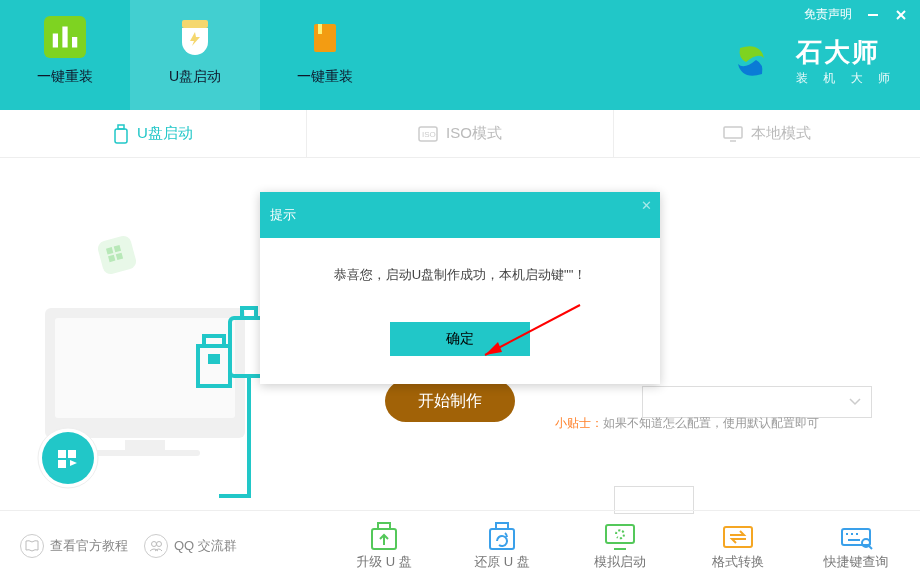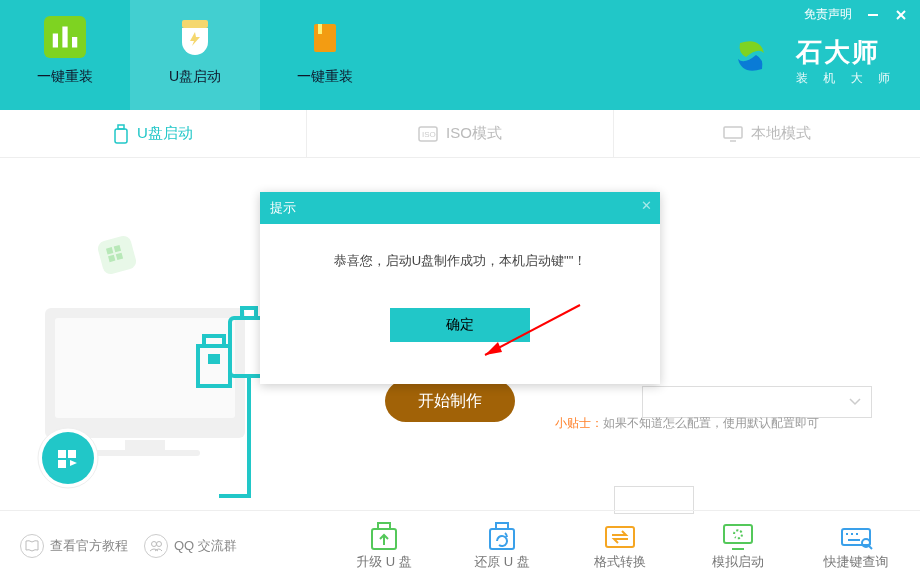--- a/index.html
+++ b/index.html
@@ -10,21 +10,21 @@
 .nav-tab.active { background: rgba(255,255,255,0.15); }
 .nav-tab .icon-box { width: 42px; height: 42px; margin-bottom: 10px; display: flex; align-items: center; justify-content: center; }
 .nav-tab.first .icon-box { background: #7ed321; border-radius: 6px; }
 .nav-tab.second .icon-box svg { width: 42px; height: 42px; }
 .nav-tab.third .icon-box svg { width: 42px; height: 42px; }
 
 .header-right { position: absolute; right: 0; top: 0; height: 110px; display: flex; flex-direction: column; align-items: flex-end; padding: 6px 12px 0 0; }
 .win-controls { display: flex; gap: 14px; color: #fff; font-size: 12px; align-items: center; margin-left: 40px; }
 .win-controls span { cursor: pointer; }
 .win-btn { width: 14px; height: 14px; display: inline-flex; align-items: center; justify-content: center; }
-.logo-block { display: flex; gap: 24px; margin-top: 12px; margin-right: 12px; }
+.logo-block { display: flex; align-items: center; gap: 24px; margin-top: 12px; margin-right: 12px; }
 .logo-text { color: #fff; }
 .logo-text .big { font-size: 26px; font-weight: bold; letter-spacing: 2px; }
 .logo-text .small { font-size: 12px; letter-spacing: 6px; opacity: 0.9; }
 
 .subtabs { height: 48px; display: flex; border-bottom: 1px solid #eee; }
 .subtab { flex: 1; display: flex; align-items: center; justify-content: center; gap: 8px; color: #bbb; font-size: 15px; cursor: pointer; border-right: 1px solid #eee; }
 .subtab.active { color: #21c7c8; }
 .subtab:last-child { border-right: none; }
 
 .content { position: relative; height: 360px; }
@@ -37,21 +37,21 @@
 
 .bottom-bar { position: absolute; left: 0; bottom: 0; width: 100%; height: 70px; border-top: 1px solid #eee; display: flex; align-items: center; padding: 0 20px; }
 .btm-left { display: flex; gap: 16px; }
 .btm-link { display: flex; align-items: center; gap: 6px; color: #888; font-size: 13px; cursor: pointer; }
 .btm-link .circ { width: 24px; height: 24px; border: 1.5px solid #ccc; border-radius: 50%; display: flex; align-items: center; justify-content: center; }
 .btm-right { margin-left: auto; display: flex; gap: 30px; }
 .tool { display: flex; flex-direction: column; align-items: center; color: #777; font-size: 13px; cursor: pointer; width: 88px; }
 .tool svg { width: 36px; height: 32px; }
 
 .modal { position: absolute; left: 260px; top: 192px; width: 400px; height: 192px; background: #fff; box-shadow: 0 2px 10px rgba(0,0,0,0.2); z-index: 10; }
-.modal-title { height: 32px; background: #21c7c8; color: #fff; font-size: 13px; padding-left: 10px; display: flex; align-items: center; position: relative; }
+.modal-title { height: 46px; background: #21c7c8; color: #fff; font-size: 13px; padding-left: 10px; display: flex; align-items: center; position: relative; }
 .modal-close { position: absolute; right: 8px; top: 6px; color: rgba(255,255,255,0.6); cursor: pointer; font-size: 13px; }
 .modal-body { padding: 28px 20px 0; text-align: center; color: #444; font-size: 13px; }
 .modal-ok { width: 140px; height: 34px; background: #21c7c8; color: #000000; display: flex; align-items: center; justify-content: center; margin: 38px auto 0; cursor: pointer; font-size: 14px; }
 .arrow { position: absolute; left: 470px; top: 300px; z-index: 11; pointer-events: none; }
 </style>
 </head>
 <body>
 
 <div class="header">
   <div class="nav-tab first">
@@ -219,32 +219,32 @@
     <div class="tool">
       <svg>
           <rect x="12" y="2" width="12" height="6" fill="none" stroke="#3aa0ea" stroke-width="2"></rect>
           <rect x="6" y="8" width="24" height="20" rx="2" fill="none" stroke="#3aa0ea" stroke-width="2"></rect>
           <path d="M13 20 a5 5 0 1 1 2 4 M23 16 a5 5 0 0 0 -2 -4" fill="none" stroke="#3aa0ea" stroke-width="2"></path>
         </svg>
       <span>还原 U 盘</span>
     </div>
     <div class="tool">
       <svg>
-          <rect x="4" y="6" width="28" height="20" rx="2" fill="none" stroke="#f5a623" stroke-width="2"></rect>
-          <path d="M10 14 h14 l-4 -4 M26 18 h-14 l4 4" fill="none" stroke="#f5a623" stroke-width="2"></path>
-        </svg>
-      <span>格式转换</span>
-    </div>
-    <div class="tool">
-      <svg>
           <rect x="4" y="4" width="28" height="18" rx="2" fill="none" stroke="#54c85a" stroke-width="2"></rect>
           <line x1="12" y1="28" x2="24" y2="28" stroke="#54c85a" stroke-width="2"></line>
           <path d="M14 13 a4 4 0 1 1 1 3" fill="none" stroke="#54c85a" stroke-width="2" stroke-dasharray="2 2"></path>
         </svg>
       <span>模拟启动</span>
+    </div>
+    <div class="tool">
+      <svg>
+          <rect x="4" y="6" width="28" height="20" rx="2" fill="none" stroke="#f5a623" stroke-width="2"></rect>
+          <path d="M10 14 h14 l-4 -4 M26 18 h-14 l4 4" fill="none" stroke="#f5a623" stroke-width="2"></path>
+        </svg>
+      <span>格式转换</span>
     </div>
     <div class="tool">
       <svg>
           <rect x="4" y="8" width="28" height="16" rx="2" fill="none" stroke="#3aa0ea" stroke-width="2"></rect>
           <line x1="8" y1="13" x2="10" y2="13" stroke="#3aa0ea" stroke-width="2"></line>
           <line x1="13" y1="13" x2="15" y2="13" stroke="#3aa0ea" stroke-width="2"></line>
           <line x1="18" y1="13" x2="20" y2="13" stroke="#3aa0ea" stroke-width="2"></line>
           <line x1="10" y1="19" x2="22" y2="19" stroke="#3aa0ea" stroke-width="2"></line>
           <circle cx="28" cy="22" r="4" fill="none" stroke="#3aa0ea" stroke-width="2"></circle>
           <line x1="31" y1="25" x2="34" y2="28" stroke="#3aa0ea" stroke-width="2"></line>

